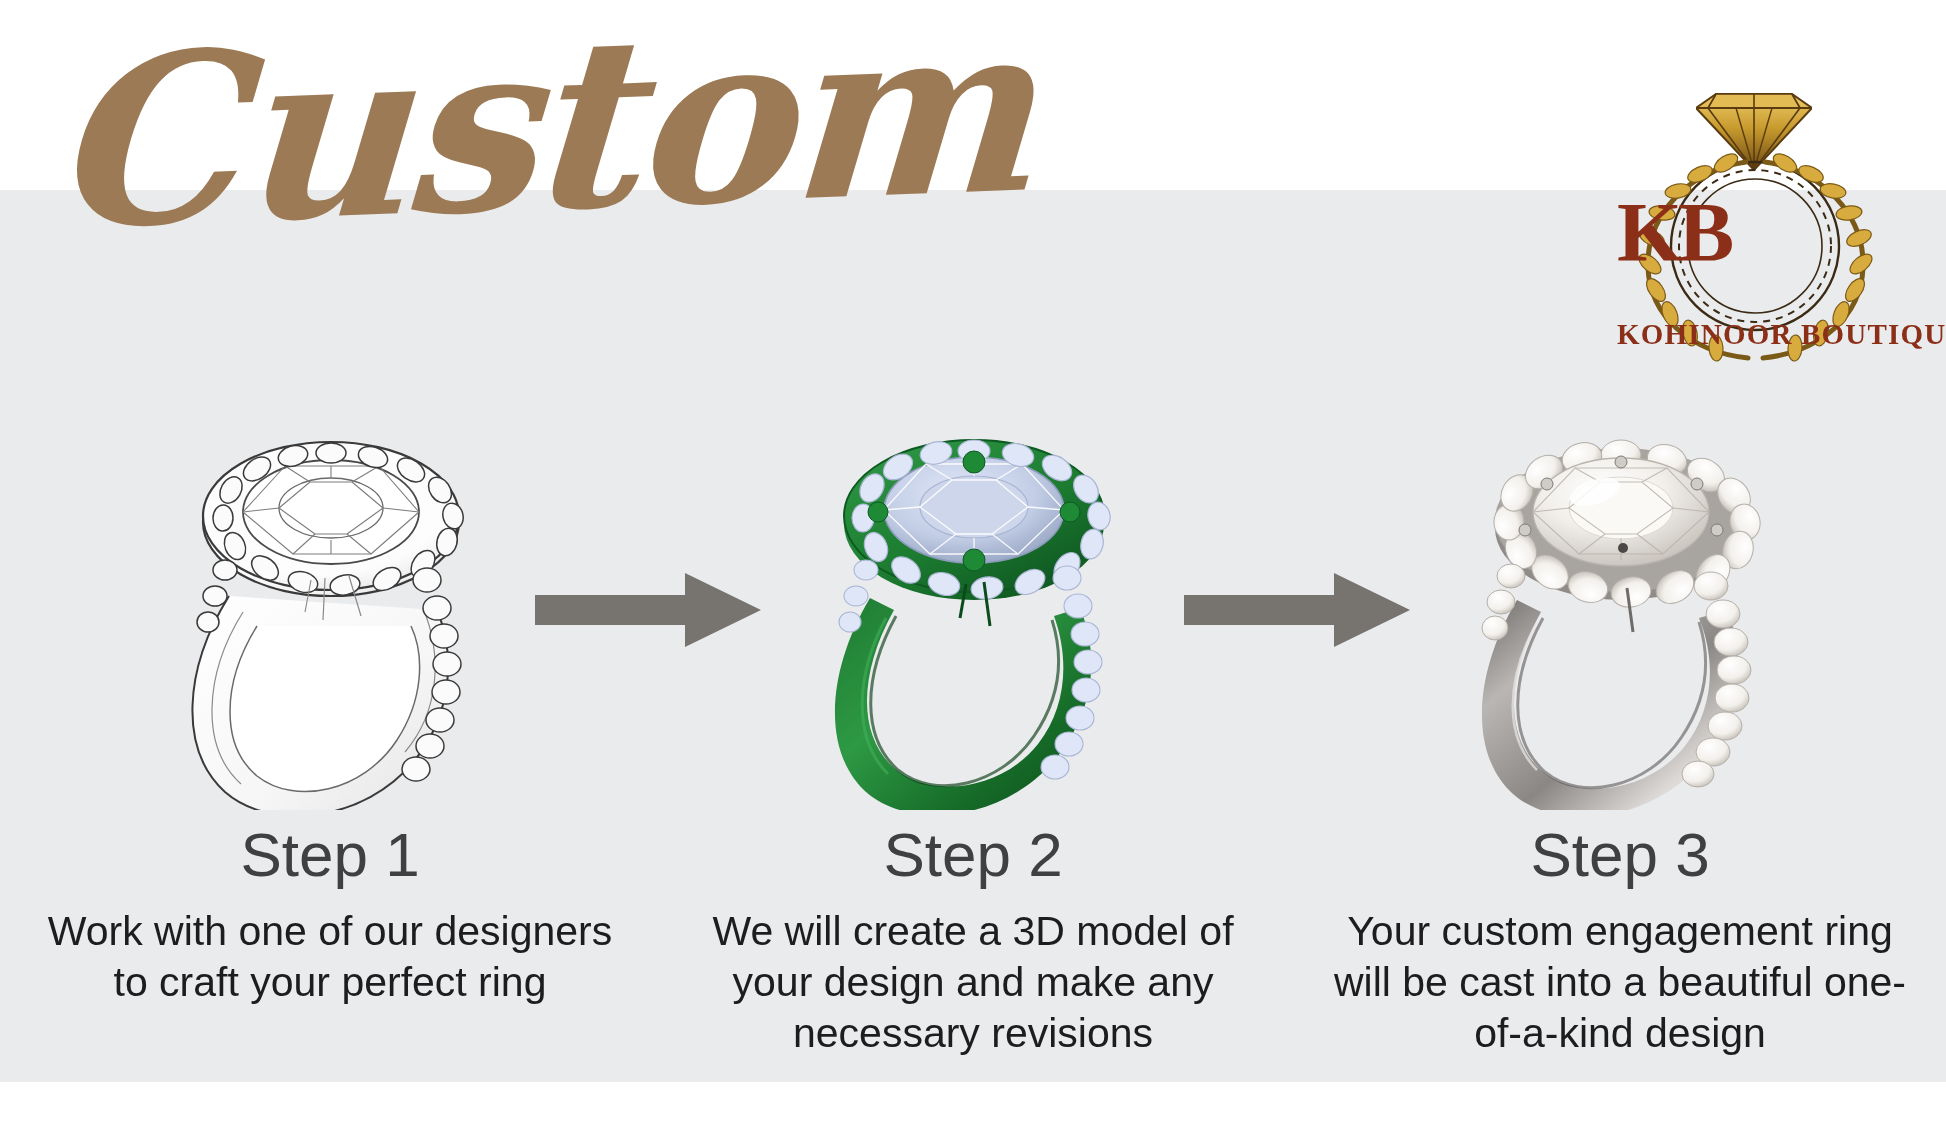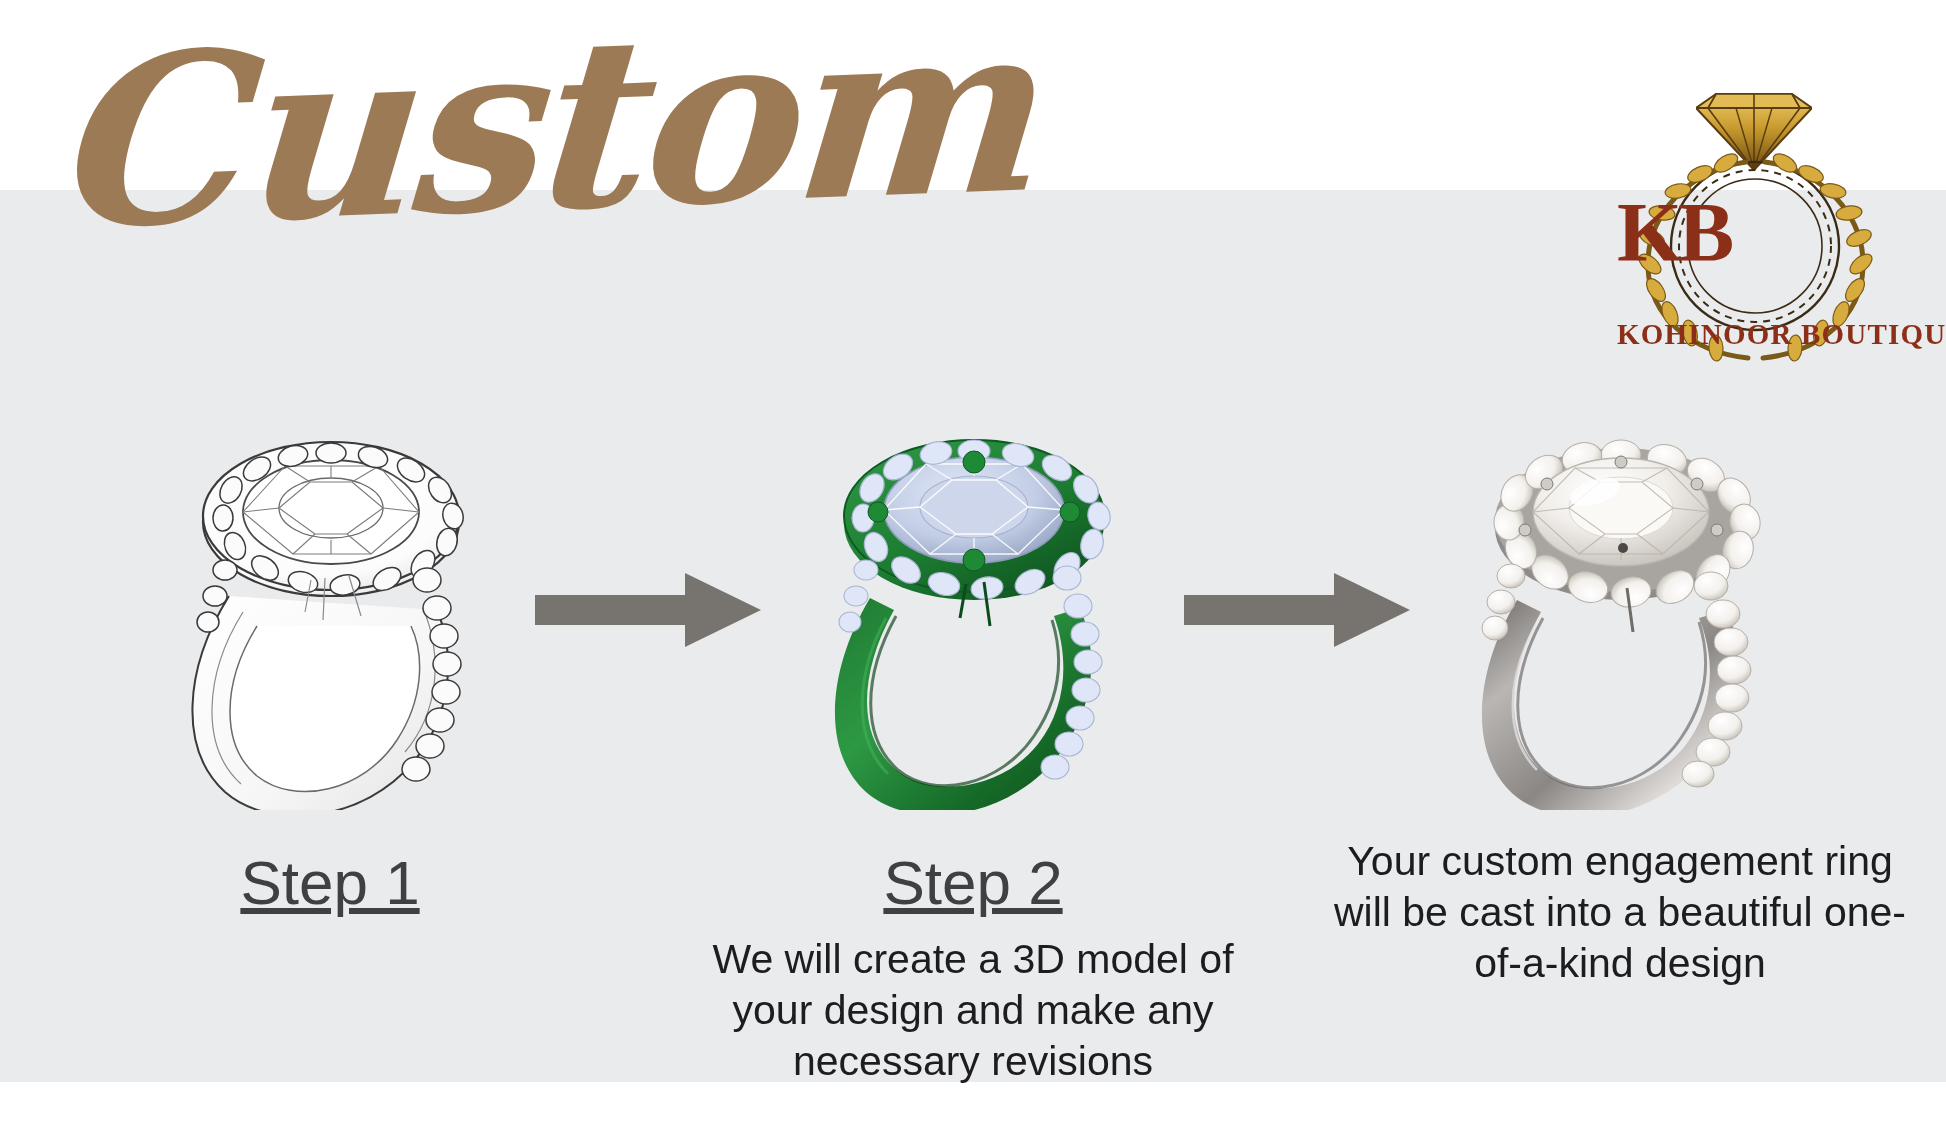--- a/index.html
+++ b/index.html
@@ -138,22 +138,20 @@
     top: 0;
     transform: translateX(-50%);
   }
   .step-title {
     text-align: center;
     font-family: "Liberation Sans", sans-serif;
     font-weight: 400;
     font-size: 62px;
     line-height: 70px;
     color: #3f4042;
-    margin-top: 28px;
-    text-decoration: underline;
   }
   .step-body {
     text-align: center;
     font-family: "Liberation Sans", sans-serif;
     font-weight: 400;
     font-size: 41px;
     line-height: 51px;
     color: #1d1d1f;
     margin-top: 16px;
     padding: 0 6px;
@@ -342,20 +340,21 @@
               </g>
 
               <path d="M160 158 L158 200" stroke="#8a8a8a" stroke-width="1.2"></path>
               <path d="M184 156 L196 196" stroke="#8a8a8a" stroke-width="1.2"></path>
               <path d="M146 160 L140 192" stroke="#8a8a8a" stroke-width="1.2"></path>
             </g>
           </svg>
         </div>
       </div>
       <div class="step-title">Step 1</div>
+      <div class="step-body">Work with one of our designers to craft your perfect ring</div>
     </div>
 
     <div class="step-col c2">
       <div class="ring-slot">
         <div class="ring-art">
           <svg width="330" height="390" viewBox="0 0 330 390">
             <defs>
               <linearGradient id="gr-shank" x1="0" y1="0" x2="1" y2="1">
                 <stop offset="0%" stop-color="#1f7a32"></stop>
                 <stop offset="38%" stop-color="#2d9944"></stop>
@@ -539,17 +538,18 @@
             <g fill="url(#mt-melee)" stroke="#b4afa8" stroke-width="1">
               <ellipse cx="56" cy="156" rx="14" ry="12"></ellipse>
               <ellipse cx="46" cy="182" rx="14" ry="12"></ellipse>
               <ellipse cx="40" cy="208" rx="13" ry="12"></ellipse>
             </g>
 
             <path d="M172 168 L178 212" stroke="#6f6b68" stroke-width="3" fill="none"></path>
           </svg>
         </div>
       </div>
+      <div class="step-title">Step 3</div>
       <div class="step-body">Your custom engagement ring will be cast into a beautiful one-of-a-kind design</div>
     </div>
 
   </div>
 </div>
 
 </body></html>

